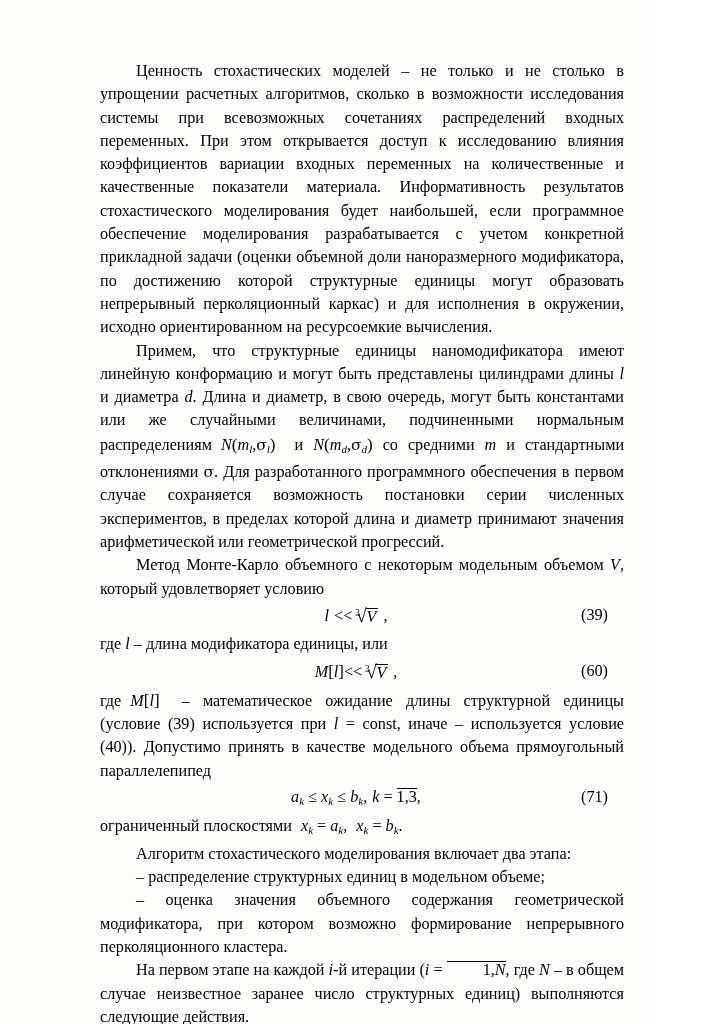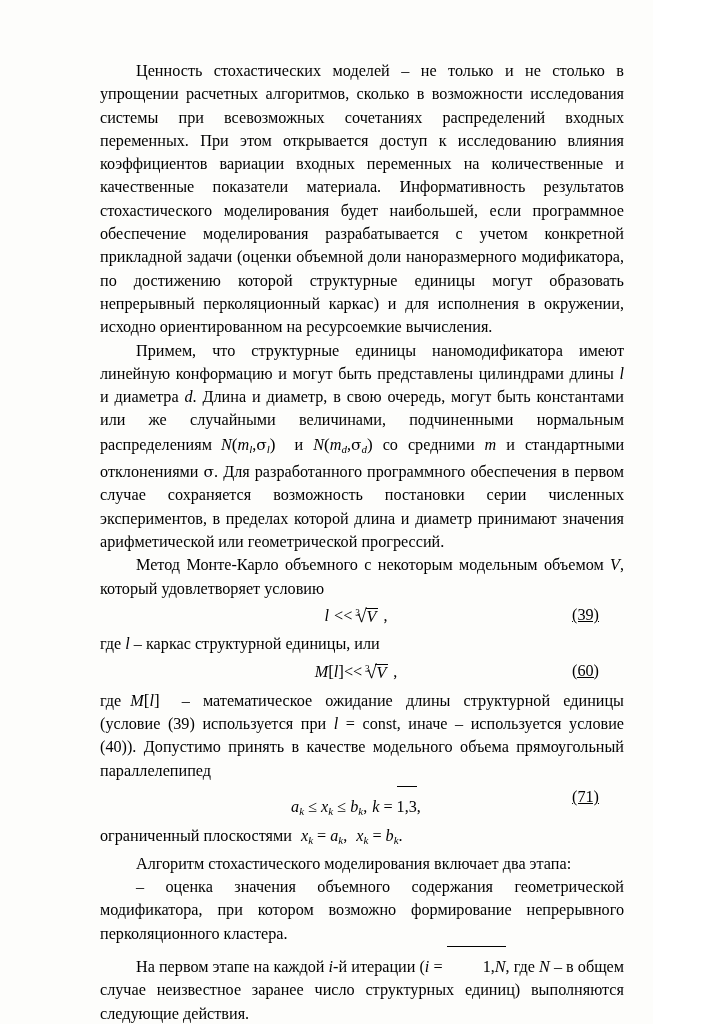--- a/index.html
+++ b/index.html
@@ -46,21 +46,21 @@
     font-size: 0.68em;
     vertical-align: -0.28em;
     font-style: italic;
   }
   .sigma { font-style: normal; font-family: "DejaVu Serif", serif; font-size: 0.95em;}
   .paren-big { font-size: 1.06em; }
 
   
   .ovl {
     border-top: 1px solid #000;
-    padding-top: 12px;
+    padding-top: 0px;
     display: inline-block;
     line-height: 1.0;
   }
 
   
   .cbrt {
     display: inline-block;
     position: relative;
     white-space: nowrap;
     vertical-align: -0.06em;
@@ -96,24 +96,23 @@
     position: relative;
     display: block;
     margin: 3px 12px 2px 0;
     font-size: 16.2px;
     line-height: 23.3px;
     text-align: center;
   }
   .eq-body { display: inline-block; }
   .eq-num {
     position: absolute;
-    right: 13px;
+    right: 4px;
     top: 0;
     font-style: normal;
-    text-decoration: underline;
   }
   .sp { display: inline-block; width: 5px; }
   .sp2 { display: inline-block; width: 9px; }
 </style>
 </head>
 <body>
 
 <div class="page">
   <div class="content">
 
@@ -121,36 +120,37 @@
 
     <p class="para"><span>Примем, что структурные единицы наномодификатора имеют линейную конформацию и могут быть представлены цилиндрами длины</span> <span class="mi">l</span> <span>и диаметра</span> <span class="mi">d</span><span>. Длина и диаметр, в свою очередь, могут быть константами или же случайными величинами, подчиненными нормальным распределениям</span><span class="sp2"></span><span class="mnorm"><span class="mi">N</span><span class="paren-big">(</span><span class="mi">m</span><span class="sub">l</span><span class="mn">,</span><span class="sigma">σ</span><span class="sub">l</span><span class="paren-big">)</span></span><span class="sp2"></span> <span>и</span> <span class="mnorm"><span class="mi">N</span><span class="paren-big">(</span><span class="mi">m</span><span class="sub">d</span><span class="mn">,</span><span class="sigma">σ</span><span class="sub">d</span><span class="paren-big">)</span></span> <span>со средними</span> <span class="mi">m</span> <span>и стандартными отклонениями</span> <span class="sigma">σ</span><span>. Для разработанного программного обеспечения в первом случае сохраняется возможность постановки серии численных экспериментов, в пределах которой длина и диаметр принимают значения арифметической или геометрической прогрессий.</span></p>
 
     <p class="para"><span>Метод Монте-Карло объемного с некоторым модельным объемом</span> <span class="mi">V</span><span>, который удовлетворяет условию</span></p>
 
     <div class="eq-row">
       <span class="eq-body"><span class="mi">l</span><span class="sp"></span><span class="mn">&lt;&lt;</span><span class="cbrt"><span class="idx">3</span><span class="rad">√</span><span class="rand mi">V</span></span><span class="sp"></span><span class="mn">,</span></span>
       <span class="eq-num">(39)</span>
     </div>
 
-    <p class="para cont"><span>где</span> <span class="mi">l</span> <span>– каркас структурной единицы, или</span></p>
+    <p class="para cont"><span>где</span> <span class="mi">l</span> <span>– длина модификатора единицы, или</span></p>
 
     <div class="eq-row">
       <span class="eq-body"><span class="mi">M</span><span class="brk">[</span><span class="mi">l</span><span class="brk">]</span><span class="mn">&lt;&lt;</span><span class="cbrt"><span class="idx">3</span><span class="rad">√</span><span class="rand mi">V</span></span><span class="sp"></span><span class="mn">,</span></span>
       <span class="eq-num">(60)</span>
     </div>
 
     <p class="para cont"><span>где</span><span class="sp2"></span><span class="mnorm"><span class="mi">M</span><span class="brk">[</span><span class="mi">l</span><span class="brk">]</span></span><span class="sp2"></span> <span>– математическое ожидание длины структурной единицы (условие (39) используется при</span> <span class="mnorm"><span class="mi">l</span> <span class="mn">=</span> <span class="mn">const</span></span><span>, иначе – используется условие (40)). Допустимо принять в качестве модельного объема прямоугольный параллелепипед</span></p>
 
     <div class="eq-row">
       <span class="eq-body"><span class="mi">a</span><span class="sub">k</span> <span class="mn">≤</span> <span class="mi">x</span><span class="sub">k</span> <span class="mn">≤</span> <span class="mi">b</span><span class="sub">k</span><span class="mn">,</span><span class="sp"></span><span class="mi">k</span> <span class="mn">=</span> <span class="ovl"><span class="mn">1,3</span></span><span class="mn">,</span></span>
       <span class="eq-num">(71)</span>
     </div>
 
     <p class="para cont"><span>ограниченный плоскостями</span><span class="sp2"></span><span class="mnorm"><span class="mi">x</span><span class="sub">k</span> <span class="mn">=</span> <span class="mi">a</span><span class="sub">k</span></span><span>,</span><span class="sp2"></span><span class="mnorm"><span class="mi">x</span><span class="sub">k</span> <span class="mn">=</span> <span class="mi">b</span><span class="sub">k</span></span><span>.</span></p>
 
     <p class="para">Алгоритм стохастического моделирования включает два этапа:</p>
 
+    <p class="para dash">– распределение структурных единиц в модельном объеме;</p>
     <p class="para dash">– оценка значения объемного содержания геометрической модификатора, при котором возможно формирование непрерывного перколяционного кластера.</p>
 
     <p class="para"><span>На первом этапе на каждой</span> <span class="mi">i</span><span>-й итерации (</span><span class="mnorm"><span class="mi">i</span> <span class="mn">=</span> <span class="ovl"><span class="mn">1,</span><span class="mi">N</span></span></span><span>, где</span> <span class="mi">N</span> <span>– в общем случае неизвестное заранее число структурных единиц) выполняются следующие действия.</span></p>
 
   </div>
 </div>
 
 </body></html>

